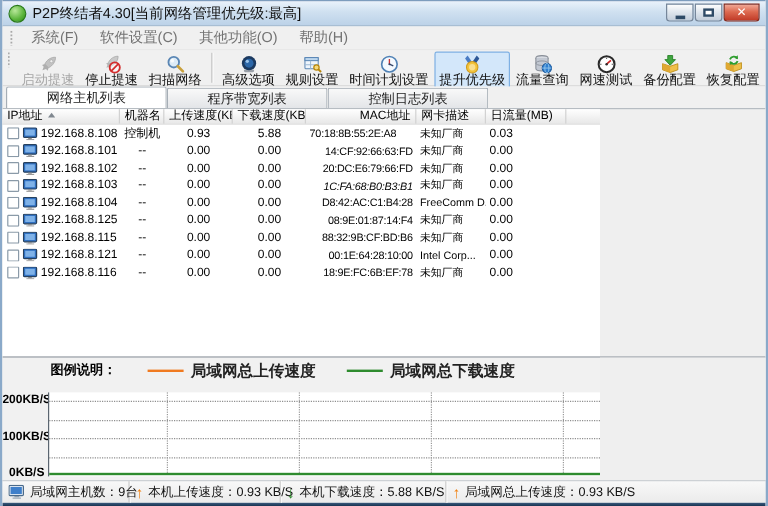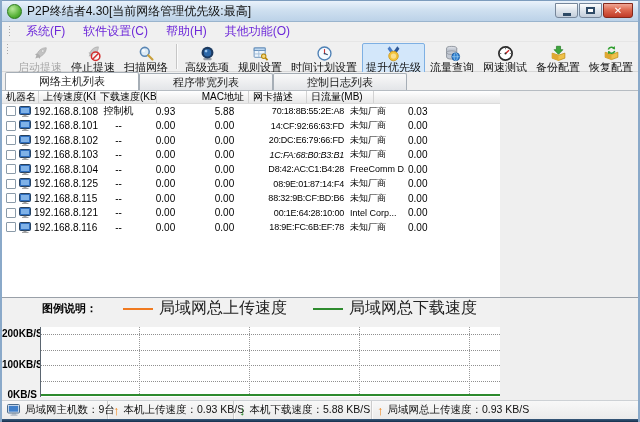--- a/index.html
+++ b/index.html
@@ -14,21 +14,21 @@
   .title-text{font-size:12px;color:#101010;margin-left:5px;flex:1;white-space:nowrap;overflow:hidden;}
   .win-btns{display:flex;gap:1px;align-self:flex-start;margin-top:2px;}
   .win-btn{width:23px;height:15px;border:1px solid #76869a;border-radius:0 0 3px 3px;
     background:linear-gradient(#fdfdfd,#dde4ec 50%,#c3cedb);display:flex;align-items:center;justify-content:center;}
   .win-btn.close{width:30px;background:linear-gradient(#f0a795,#dd6950 45%,#c03a27);border-color:#84281b;color:#fff;font-size:10px;line-height:10px;}
   .min-glyph{width:8px;height:3px;background:#2e4a66;margin-top:7px;}
   .max-glyph{width:9px;height:7px;border:2px solid #2e4a66;background:#fff;}
   
   .menubar{height:20px;display:flex;align-items:center;background:#f0f0f0;padding-left:4px;border-bottom:1px solid #e6e6e6;}
   .gripper{width:3px;height:13px;margin:0 6px 0 2px;background-image:radial-gradient(#a8a8a8 35%,transparent 40%);background-size:3px 3px;}
-  .menu-item{font-size:12px;color:#6d28d9;padding:2px 9px;white-space:nowrap;}
+  .menu-item{font-size:12px;color:#737373;padding:2px 9px;white-space:nowrap;}
   
   .toolbar{height:30px;display:flex;align-items:flex-start;background:#f0f0f0;padding:1px 0 0 2px;border-bottom:1px solid #d8d8d8;}
   .tb-btn{display:flex;flex-direction:column;align-items:center;justify-content:flex-start;
     padding:1px 3px 0 3px;border:1px solid transparent;border-radius:2px;margin-right:1px;}
   .tb-btn svg{width:17px;height:17px;display:block;}
   .tb-label{font-size:11px;line-height:11px;color:#111;white-space:nowrap;}
   .tb-btn.selected{background:#d3e7fa;border-color:#7eb0e3;}
   .tb-btn.disabled .tb-label{color:#a6a6a6;}
   .tb-sep{width:1px;height:25px;background:#c6c6c6;margin:1px 4px 0 3px;box-shadow:1px 0 0 #fcfcfc;}
   
@@ -51,21 +51,21 @@
   .mini-icon{width:13px;height:11px;margin-right:2px;flex:none;}
   .mini-icon svg{width:13px;height:11px;display:block;}
   .mac-cell{font-size:9px;letter-spacing:-0.2px;}
   .vendor-cell{font-size:9px;}
   
   .bottom-panel{height:103px;background:#f1f1f1;border-top:1px solid #99a0a8;position:relative;}
   .panel-right{position:absolute;left:498px;top:0;right:0;bottom:0;background:#efefef;}
   .legend-row{height:21px;display:flex;align-items:center;padding-left:40px;}
   .legend-title{font-size:11px;font-weight:bold;color:#000;}
   .legend-swatch{width:30px;height:2px;margin:0 6px 0 26px;}
-  .legend-label{font-size:16px;color:#222;}
+  .legend-label{font-size:13px;color:#222;font-weight:bold;}
   .plot{position:absolute;left:38px;top:29px;width:460px;height:70px;background:#fff;border-left:1px solid #5a6570;}
   .grid-h{position:absolute;left:0;right:0;border-top:1px dotted #8f8f8f;}
   .grid-v{position:absolute;top:0;bottom:3px;border-left:1px dotted #9a9a9a;}
   .baseline{position:absolute;left:0;right:0;bottom:1px;height:2px;}
   .ytick{position:absolute;left:0;width:35px;text-align:right;font-size:10px;font-weight:bold;color:#000;line-height:11px;}
   
   .statusbar{height:19px;display:flex;align-items:center;background:linear-gradient(#f8f8f8,#ebebeb);
     border-top:1px solid #cdd1d5;font-size:10.5px;color:#111;}
   .st-seg{display:flex;align-items:center;height:100%;padding:0 5px;border-right:1px solid #cccccc;box-shadow:1px 0 0 #fafafa;white-space:nowrap;}
   .st-seg:last-child{border-right:none;box-shadow:none;flex:1;}
@@ -93,22 +93,22 @@
           <span>✕</span>
         </span>
     </span>
   </div>
 
   <div class="menubar">
     <span class="gripper"></span>
     <span id="menubar-items" style="display:flex">
         <span class="menu-item">系统(F)</span>
         <span class="menu-item">软件设置(C)</span>
+        <span class="menu-item">其他功能(O)</span>
         <span class="menu-item">帮助(H)</span>
-        <span class="menu-item">其他功能(O)</span>
       </span>
   </div>
 
   <div class="toolbar">
     <span class="gripper"></span>
     <span id="toolbar-items" style="display:flex">
         <span class="tb-btn disabled">
           <span class="tb-icon">
             <svg viewBox="0 0 20 20">
               <path d="M16.8 3.2 C12.6 2.9 8.4 5.5 6.3 9.8 L10 13.5 C14.3 11.4 16.9 7.2 16.8 3.2 Z" fill="#c2c2c2" stroke="#9a9a9a" stroke-width="0.6"></path>
@@ -246,20 +246,21 @@
         <div class="tab">
           <span>程序带宽列表</span>
         </div>
         <div class="tab">
           <span>控制日志列表</span>
         </div>
       </div>
 
     <div class="tablewrap">
       <div class="thead" id="thead">
+          <div class="th" style="width: 98px; text-align: left;"><span>IP地址</span><span class="sort-indicator"></span></div>
           <div class="th" style="width: 37px; text-align: center;"><span>机器名</span></div>
           <div class="th" style="width: 57px; text-align: center;"><span>上传速度(KB/S)</span></div>
           <div class="th" style="width: 61px; text-align: center;"><span>下载速度(KB/S)</span></div>
           <div class="th" style="width: 92px; text-align: right;"><span>MAC地址</span></div>
           <div class="th" style="width: 58px; text-align: left;"><span>网卡描述</span></div>
           <div class="th" style="width: 67px; text-align: left;"><span>日流量(MB)</span></div>
         </div>
       <div class="tbody" id="tbody">
           <div class="row">
             <div class="cell ip-cell" style="width: 98px;">
@@ -270,21 +271,21 @@
                   <rect x="2" y="2" width="8" height="5" fill="#7fb2e8"></rect>
                   <rect x="4.5" y="8.8" width="3" height="1" fill="#888888"></rect>
                   <rect x="3" y="9.9" width="6.5" height="1" fill="#999999"></rect>
                 </svg>
               </span>
               <span>192.168.8.108</span>
             </div>
             <div class="cell name-cell" style="width: 37px; text-align: center;">控制机</div>
             <div class="cell up-cell" style="width: 57px; text-align: center;">0.93</div>
             <div class="cell down-cell" style="width: 61px; text-align: center;">5.88</div>
-            <div class="cell mac-cell" style="width: 92px; text-align: right;">70:18:8B:55:2E:A8</div>
+            <div class="cell mac-cell" style="width: 92px; text-align: left;">70:18:8B:55:2E:A8</div>
             <div class="cell vendor-cell" style="width: 58px; text-align: left;">未知厂商</div>
             <div class="cell traffic-cell" style="width: 67px; text-align: left;">0.03</div>
           </div>
           <div class="row">
             <div class="cell ip-cell" style="width: 98px;">
               <span class="checkbox"></span>
               <span class="mini-icon">
                 <svg viewBox="0 0 13 11">
                   <rect x="0.5" y="0.5" width="11" height="8" rx="1" fill="#2f6fc0" stroke="#27415e"></rect>
                   <rect x="2" y="2" width="8" height="5" fill="#7fb2e8"></rect>

